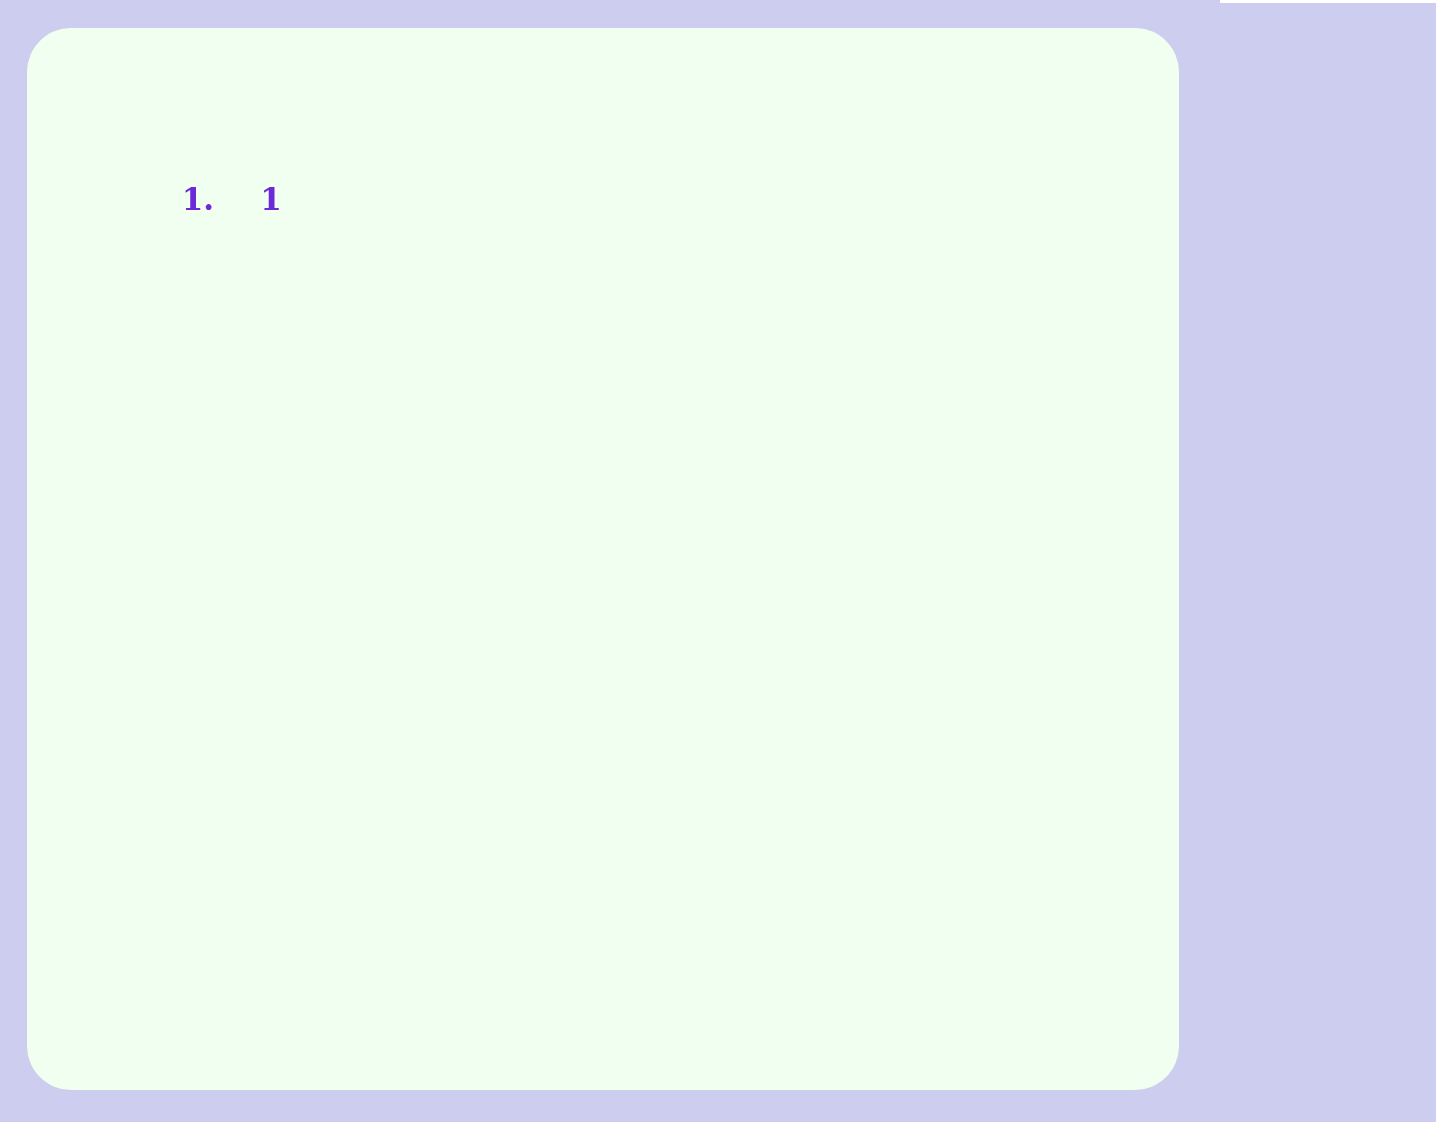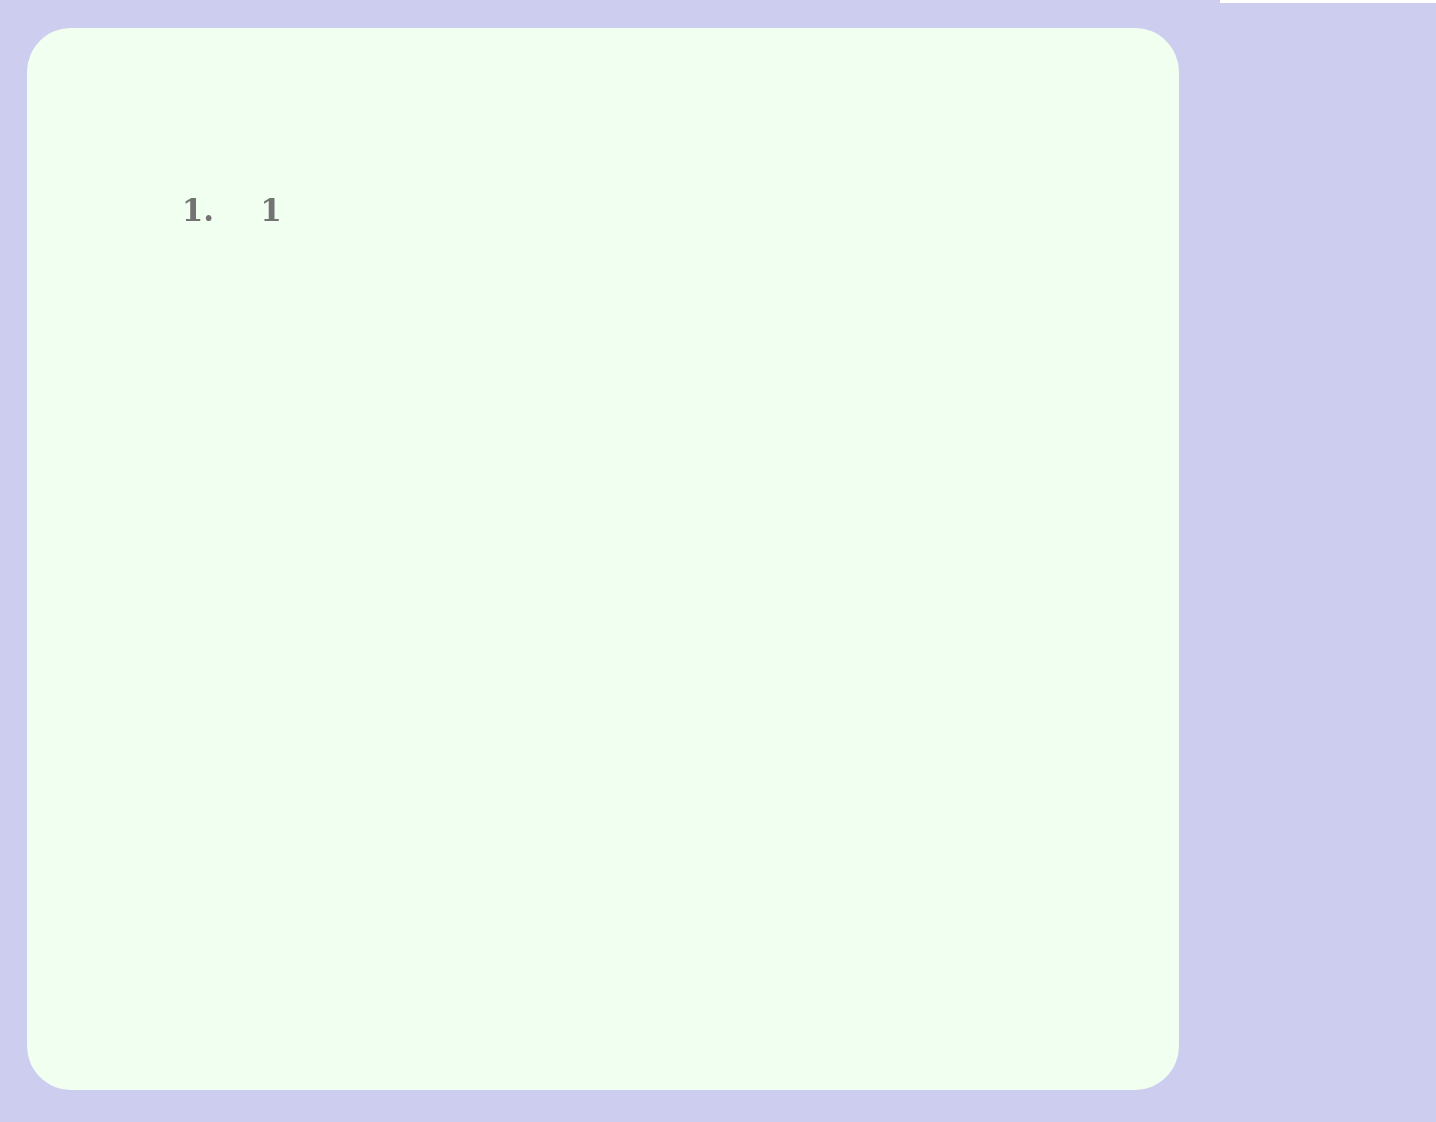--- a/index.html
+++ b/index.html
@@ -42,22 +42,22 @@
     position: absolute;
     left: 0;
     top: 0;
     right: 0;
     bottom: 0;
   }
 
   #slide-heading {
     position: absolute;
     left: 90px;
-    top: 128px;
-    color: #737373;
+    top: 117px;
+    color: #6d28d9;
     font-family: "DejaVu Serif", "Liberation Serif", serif;
     font-weight: bold;
     font-size: 31px;
     letter-spacing: 0px;
     white-space: pre;
   }
   #slide-heading .num { margin-right: 0px; }
   #slide-heading .txt { margin-left: 46px; }
 
   

